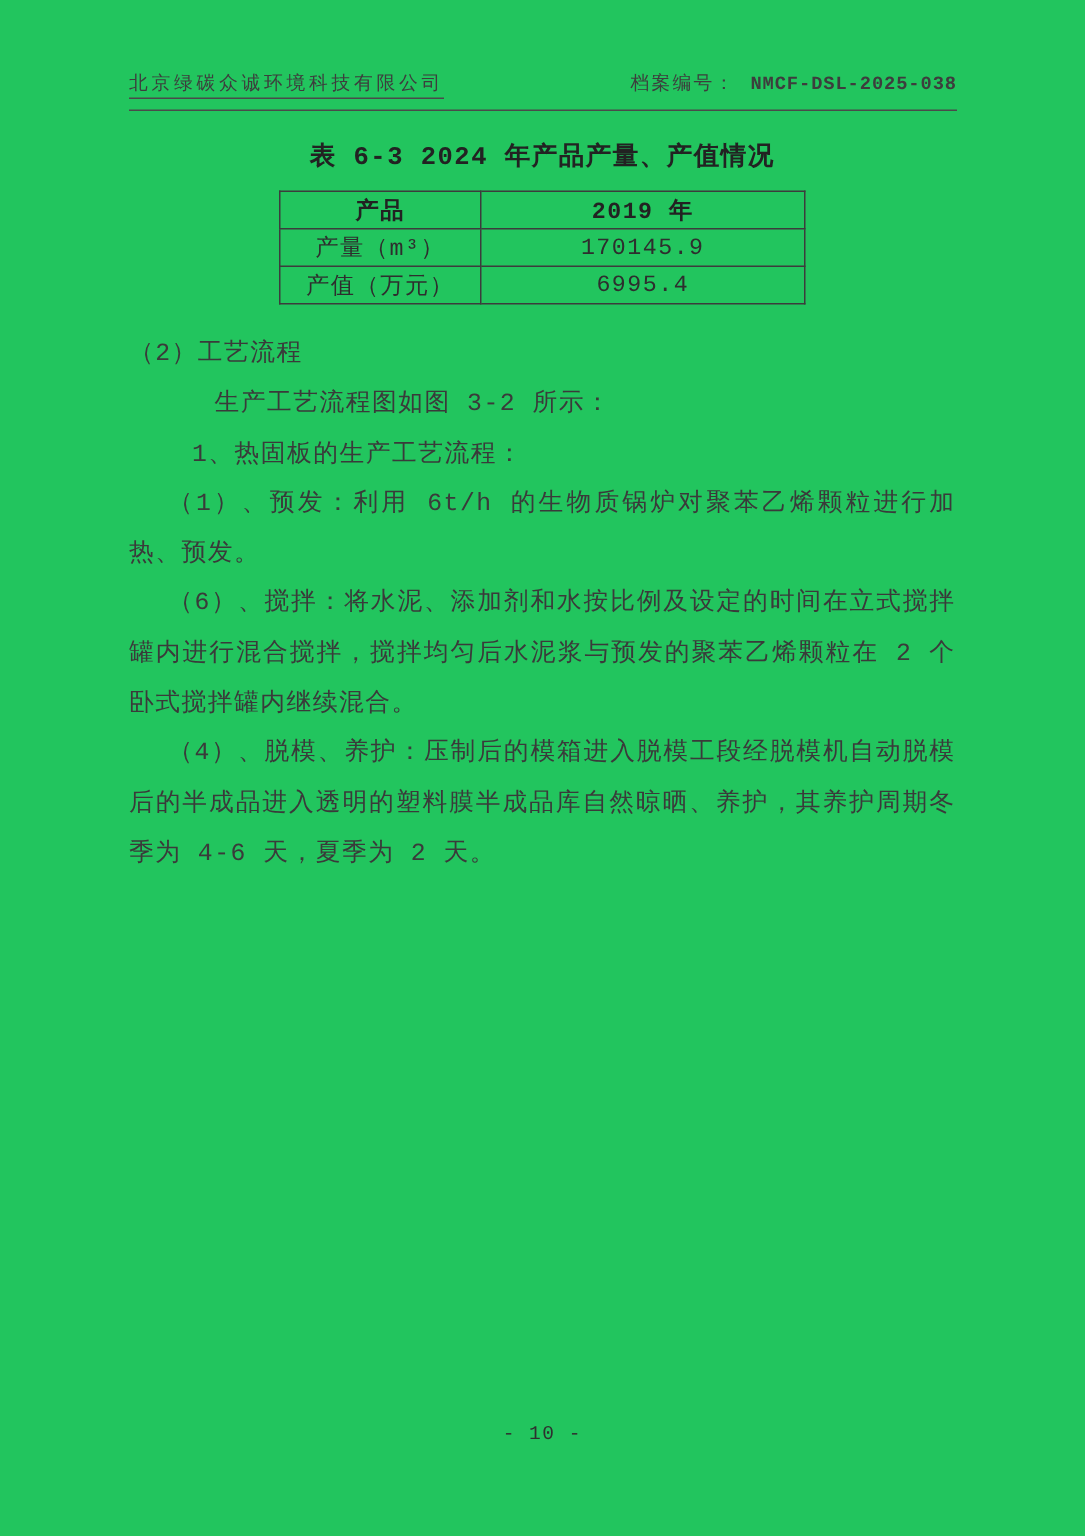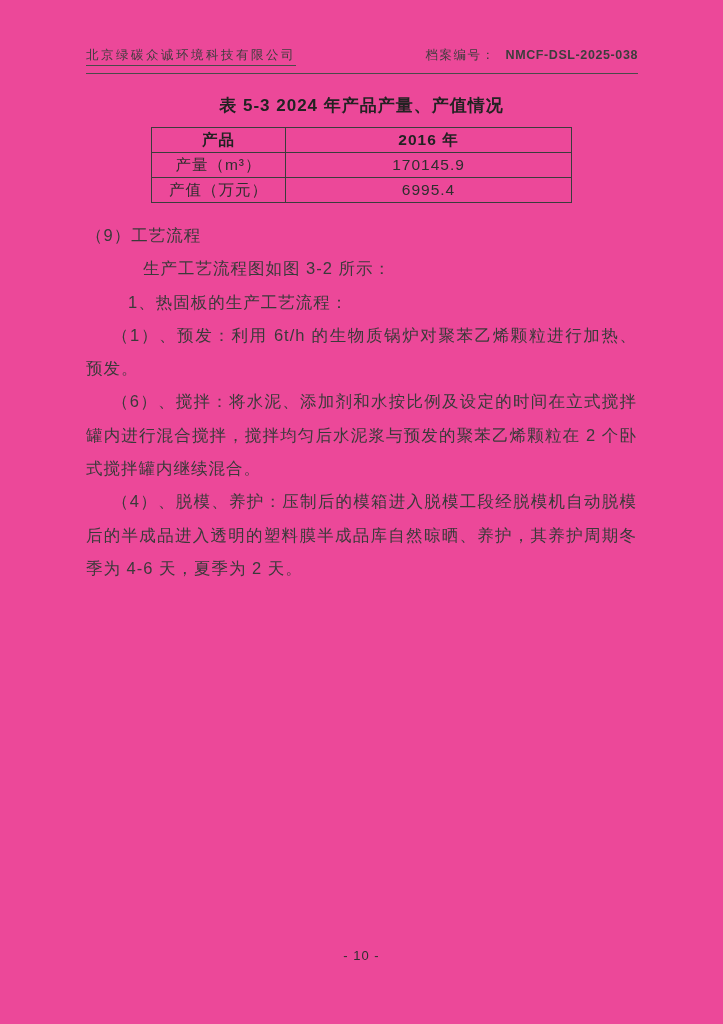--- a/index.html
+++ b/index.html
@@ -5,22 +5,22 @@
   html, body {
     margin: 0;
     padding: 0;
     background: #ffffff;
   }
   .page {
     position: relative;
     width: 723px;
     height: 1024px;
     margin: 0 auto;
-    background: #ec4899;
-    font-family: Liberation Sans, sans-serif;
+    background: #22c55e;
+    font-family: Liberation Mono, monospace;
     color: #333333;
     overflow: hidden;
   }
   
   .header {
     position: absolute;
     left: 86px;
     right: 85px;
     top: 47px;
     display: flex;
@@ -66,21 +66,21 @@
   .table-title {
     margin-top: 5px;
     text-align: center;
     font-weight: bold;
     font-size: 17px;
     line-height: 33px;
     color: #222222;
     letter-spacing: 1px;
   }
   .prod-table {
-    width: 421px;
+    width: 351px;
     margin: 5px auto 16px auto;
     border-collapse: collapse;
     table-layout: fixed;
   }
   .prod-table col.c1 { width: 134px; }
   .prod-table th, .prod-table td {
     border: 1.5px solid #3c3c3c;
     height: 24px;
     text-align: center;
     vertical-align: middle;
@@ -113,44 +113,44 @@
   <div class="header">
     <span class="company">北京绿碳众诚环境科技有限公司</span>
     <span class="archive">
       <span>档案编号：</span><span class="archive-code">NMCF-DSL-2025-038</span>
     </span>
   </div>
 
   <div class="content">
 
 
-    <div class="table-title">表 5-3 2024 年产品产量、产值情况</div>
+    <div class="table-title">表 6-3 2024 年产品产量、产值情况</div>
 
     <table class="prod-table">
       <colgroup>
           <col class="c1">
           <col class="c2">
         </colgroup>
       <tbody>
         <tr>
           <th>产品</th>
-          <th>2016 年</th>
+          <th>2019 年</th>
         </tr>
         <tr>
           <td>产量（m³）</td>
           <td>170145.9</td>
         </tr>
         <tr>
           <td>产值（万元）</td>
           <td>6995.4</td>
         </tr>
       </tbody>
     </table>
 
-    <p class="body-p ind-0 sec">（9）工艺流程</p>
+    <p class="body-p ind-0 sec">（2）工艺流程</p>
     <p class="body-p ind-lg">生产工艺流程图如图 3-2 所示：</p>
     <p class="body-p ind-md">1、热固板的生产工艺流程：</p>
     <p class="body-p ind-std">（1）、预发：利用 6t/h 的生物质锅炉对聚苯乙烯颗粒进行加热、预发。</p>
     <p class="body-p ind-std">（6）、搅拌：将水泥、添加剂和水按比例及设定的时间在立式搅拌罐内进行混合搅拌，搅拌均匀后水泥浆与预发的聚苯乙烯颗粒在 2 个卧式搅拌罐内继续混合。</p>
     <p class="body-p ind-std">（4）、脱模、养护：压制后的模箱进入脱模工段经脱模机自动脱模后的半成品进入透明的塑料膜半成品库自然晾晒、养护，其养护周期冬季为 4-6 天，夏季为 2 天。</p>
 
   </div>
 
   <div class="footer">
     <span>- 10 -</span>

